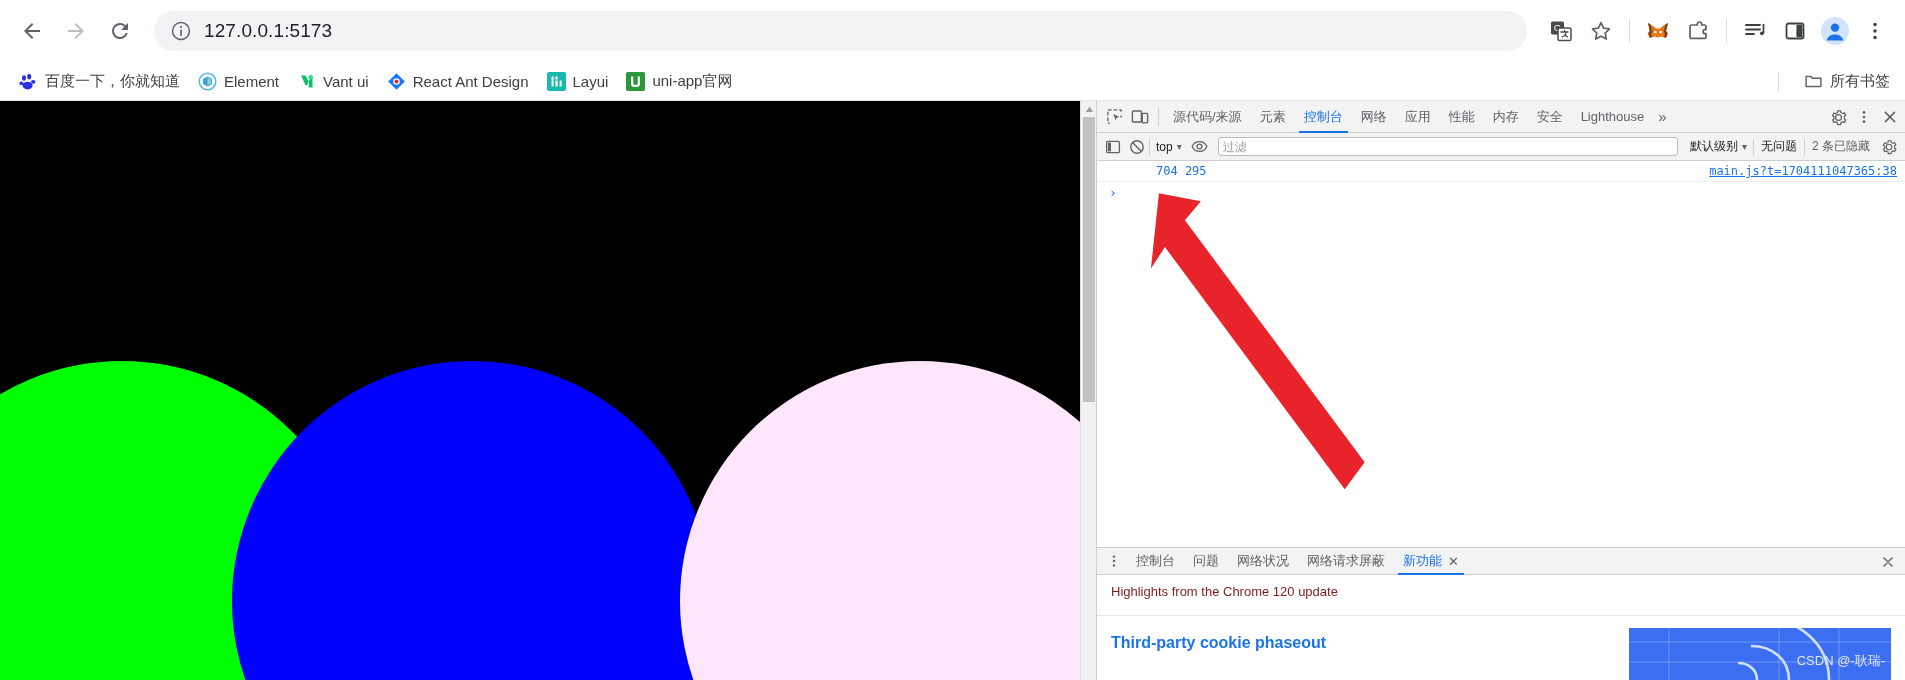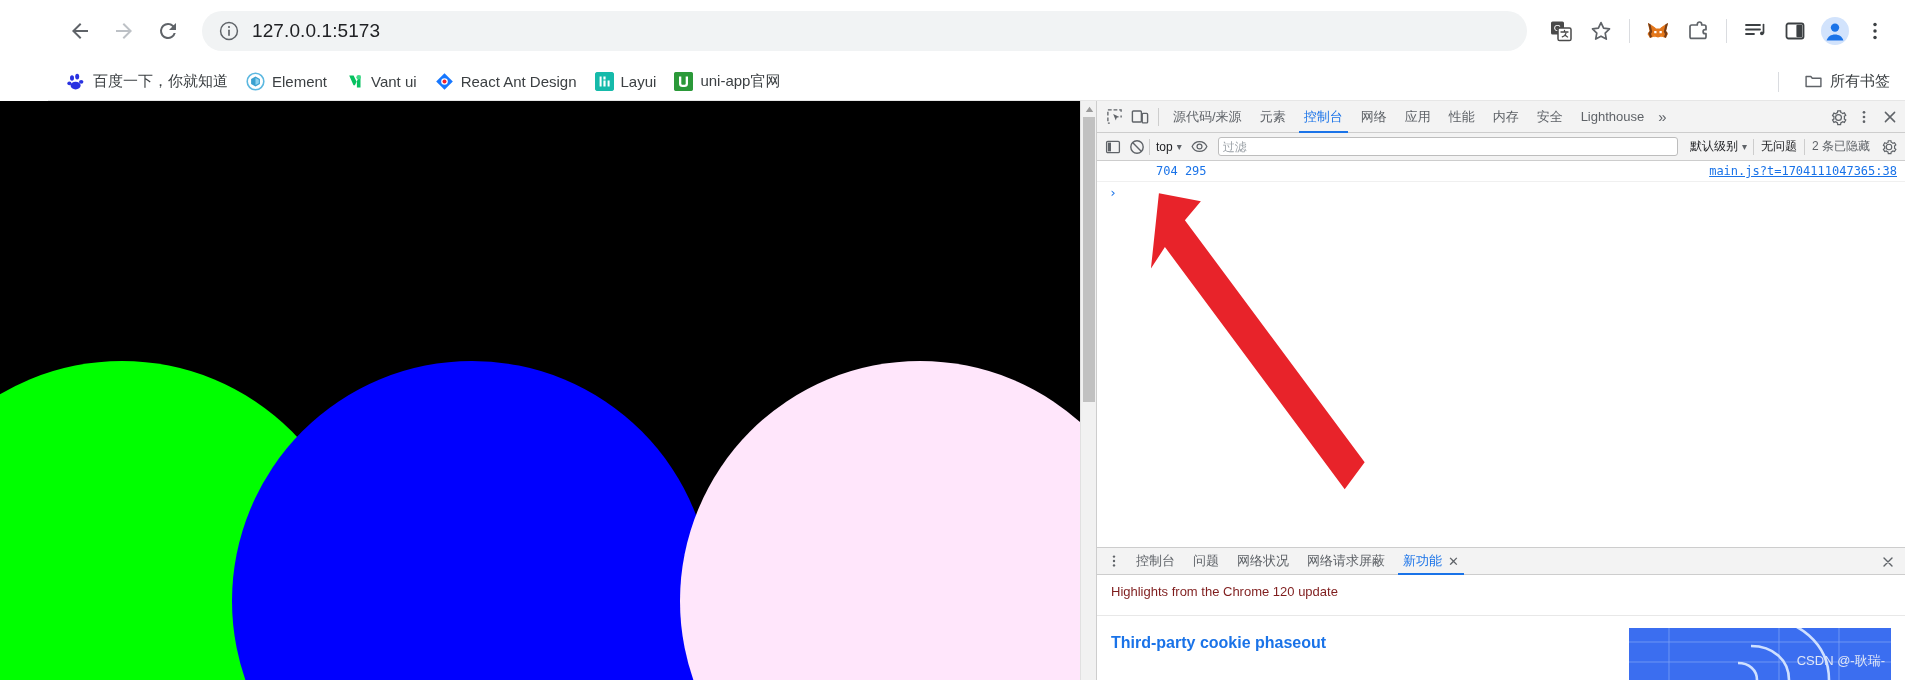--- a/index.html
+++ b/index.html
@@ -8,21 +8,20 @@
     overflow: hidden;
     font-family: "Liberation Sans", sans-serif;
     background: #fff;
   }
   #app { position: relative; width: 1905px; height: 680px; }
 
   
   .browser-chrome {
     position: absolute; left: 0; top: 0; width: 1905px; height: 101px;
     background: #ffffff;
-    padding-left: 48px;
   }
   .toolbar {
     position: relative; height: 62px; display: flex; align-items: center;
     padding: 0 10px; gap: 0px;
   }
   .nav-btn {
     width: 44px; height: 44px; border-radius: 50%;
     display: flex; align-items: center; justify-content: center;
     flex: 0 0 auto; cursor: pointer;
   }

